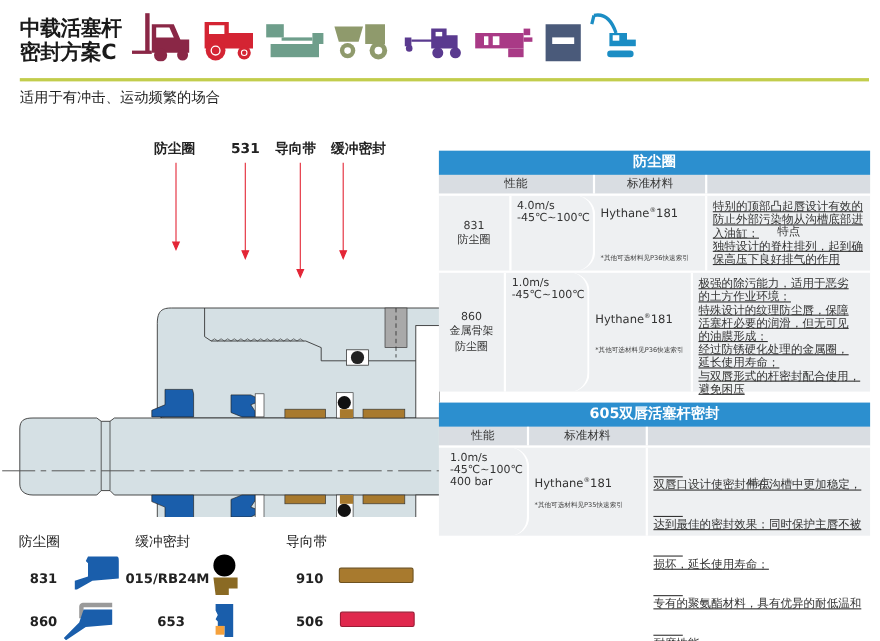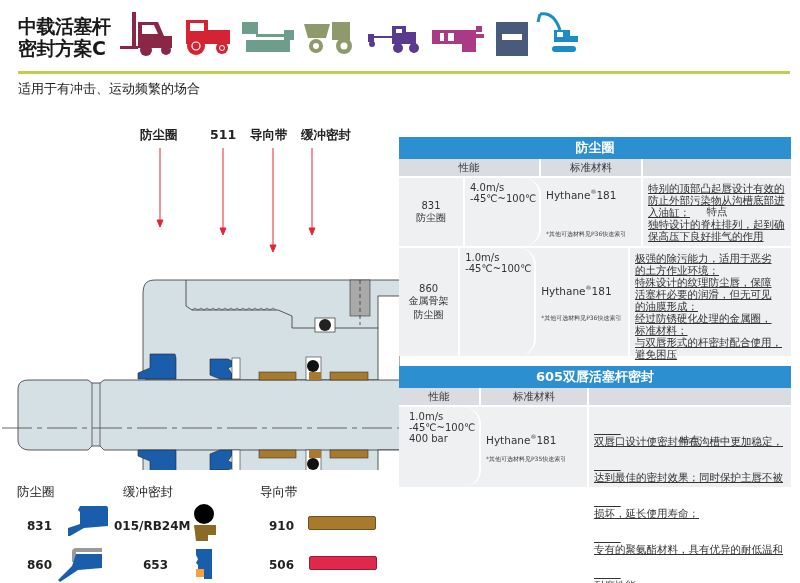--- a/index.html
+++ b/index.html
@@ -124,21 +124,21 @@
       <rect x="16" y="38" width="24" height="6" rx="3"></rect>
     </g>
     <rect x="21" y="24" width="6" height="5" fill="#fff"></rect>
   </svg>
 </div>
 
 <div class="rule"></div>
 <div class="subtitle">适用于有冲击、运动频繁的场合</div>
 
 <div class="label-top" style="left:140px">防尘圈</div>
-<div class="label-top" style="left:210px">511</div>
+<div class="label-top" style="left:210px">531</div>
 <div class="label-top" style="left:250px">导向带</div>
 <div class="label-top" style="left:301px">缓冲密封</div>
 
 <svg class="diagram" viewBox="0 0 400 350">
 
   <path d="M143 174 C143 162 148 160 156 160 L400 160 L400 260 L150 260 C143 260 143 256 143 250 Z" fill="#d5e0e4" stroke="#333" stroke-width="0.8"></path>
 
   <path d="M143 324 L143 400 C143 410 148 413 156 413 L400 413 L400 310 L150 310 Z" fill="#d5e0e4" stroke="#333" stroke-width="0.8"></path>
 
   <path d="M186 160 L186 186 L192 190 L278 190 L292 196 L292 208 L400 208" fill="none" stroke="#333" stroke-width="0.8"></path>
@@ -239,21 +239,21 @@
       <div class="mat-name"><span>Hythane</span><sup>®</sup><span>181</span></div>
       <div class="mat-note">*其他可选材料见P36快速索引</div>
     </div>
     <div class="feat" style="width:176px">
       <div>极强的除污能力，适用于恶劣</div>
       <div>的土方作业环境；</div>
       <div>特殊设计的纹理防尘唇，保障</div>
       <div>活塞杆必要的润滑，但无可见</div>
       <div>的油膜形成；</div>
       <div>经过防锈硬化处理的金属圈，</div>
-      <div>标准材料；</div>
+      <div>延长使用寿命；</div>
       <div>与双唇形式的杆密封配合使用，</div>
       <div>避免困压</div>
     </div>
   </div>
 </div>
 
 <div class="table" style="top:366px; width:392px;">
   <div class="t-head">605双唇活塞杆密封</div>
   <div class="t-cols">
     <div style="width:82px">性能</div>

